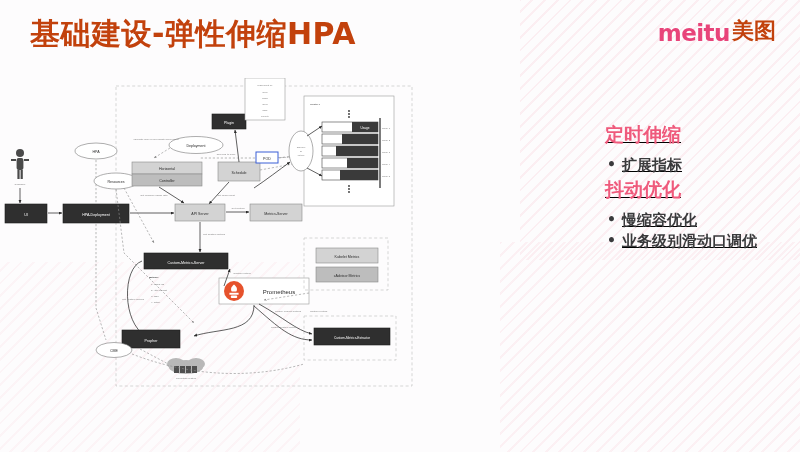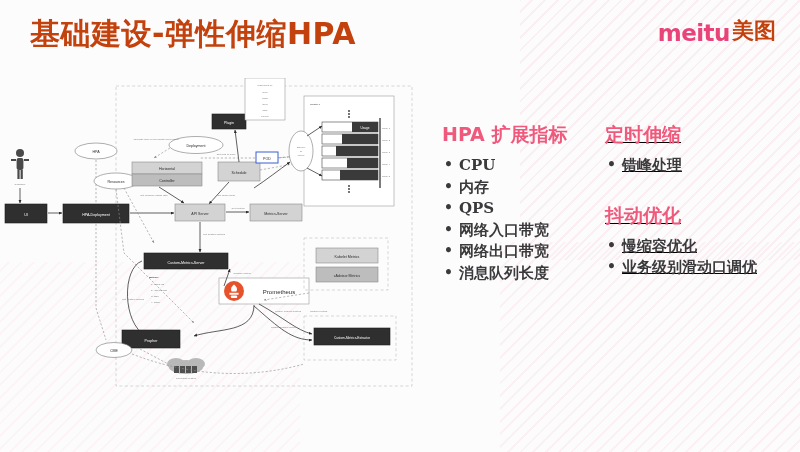--- a/index.html
+++ b/index.html
@@ -97,21 +97,21 @@
   #col-right { left: 605px; top: 122px; width: 190px; text-decoration: underline; }
 
   .col-heading {
     font-size: 19px;
     font-weight: bold;
     color: #ef5a7c;
     margin: 0 0 7px 0;
     white-space: nowrap;
     font-family: "DejaVu Sans", "Liberation Sans", sans-serif;
   }
-  .col-heading.spaced { margin-top: 26px; }
+  .col-heading.spaced { }
 
   ul.bullets {
     list-style: none;
     margin: 0; padding: 0;
   }
   ul.bullets li {
     position: relative;
     padding-left: 17px;
     font-size: 15px;
     line-height: 21.5px;
@@ -397,36 +397,25 @@
         <text class="t-w" x="348" y="261" style="font-size:3.2px;">Custom-Metrics-Extractor</text>
         <text class="t-tiny-l" x="306" y="234">Custom Metrics</text>
       </g>
       <path class="ln" d="M255 226 C280 240, 292 252, 308 256" marker-end="url(#arrow)"></path>
       <path class="ln" d="M250 228 C275 250, 288 262, 308 262" marker-end="url(#arrow)"></path>
       <text class="t-tiny" x="280" y="250">Scrape Custom Metrics</text>
 
     </svg>
   </div>
 
-  <div class="col" id="col-left">
-    <div class="col-heading">HPA 扩展指标</div>
-    <ul class="bullets">
-      <li>CPU</li>
-      <li>内存</li>
-      <li>QPS</li>
-      <li>网络入口带宽</li>
-      <li>网络出口带宽</li>
-      <li>消息队列长度</li>
-    </ul>
-  </div>
 
   <div class="col" id="col-right">
     <div class="col-heading">定时伸缩</div>
     <ul class="bullets">
-      <li>错峰处理</li>
+      <li>扩展指标</li>
     </ul>
     <div class="col-heading spaced">抖动优化</div>
     <ul class="bullets">
       <li>慢缩容优化</li>
       <li>业务级别滑动口调优</li>
     </ul>
   </div>
 
 </div>
 

